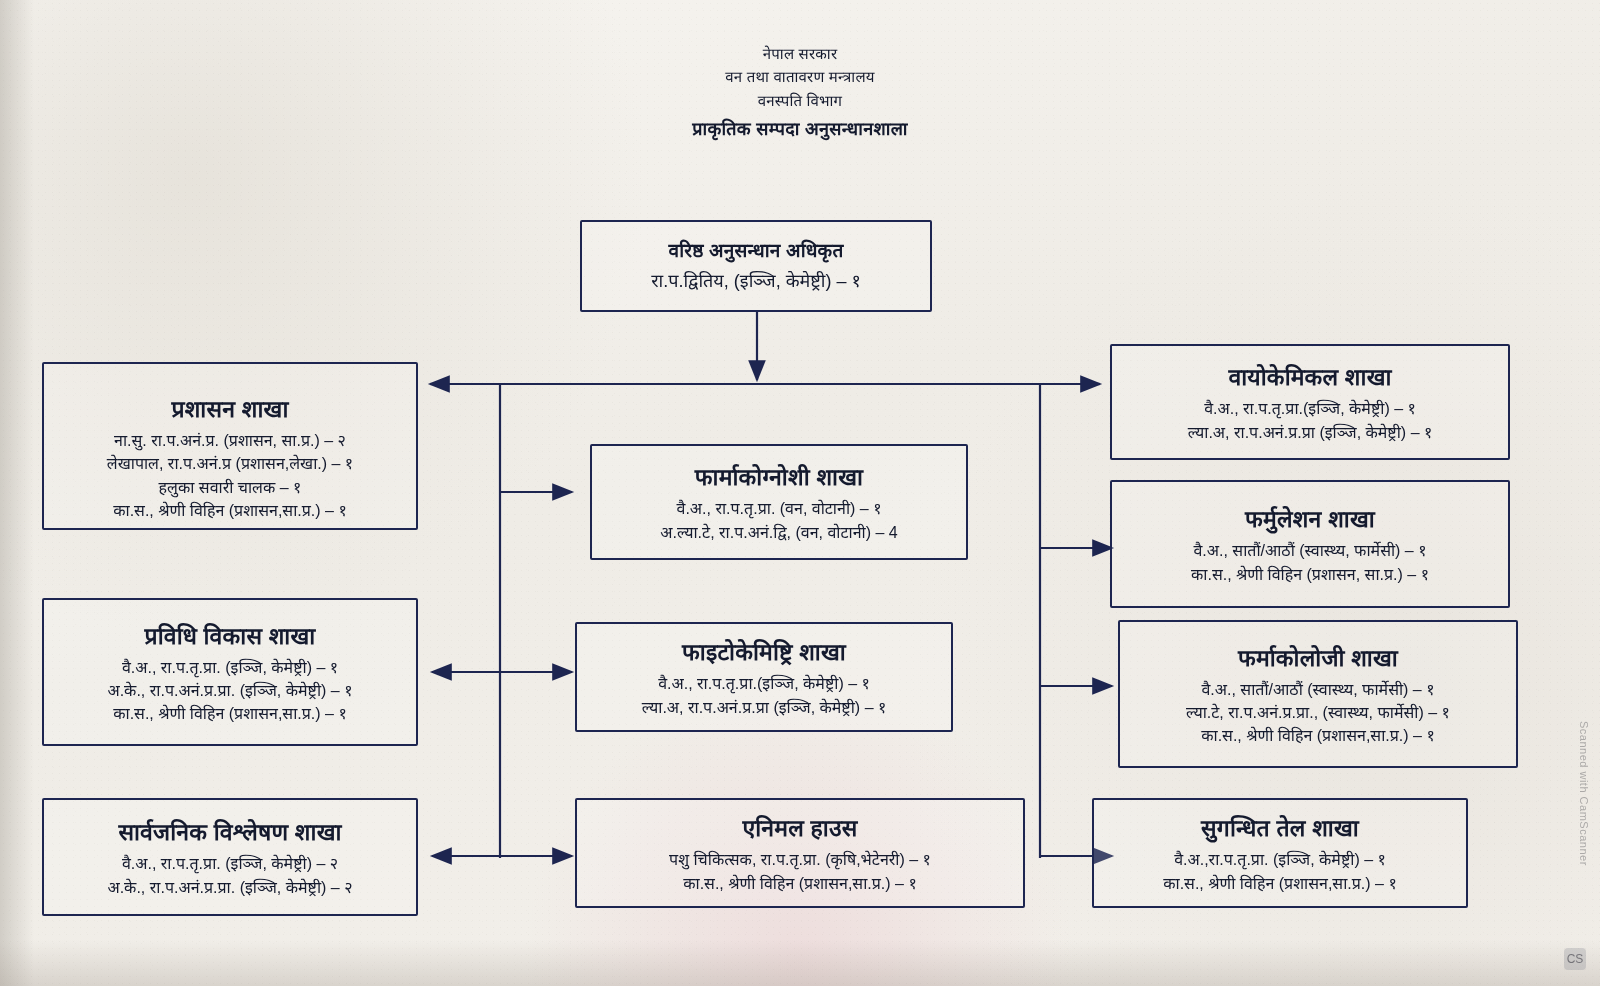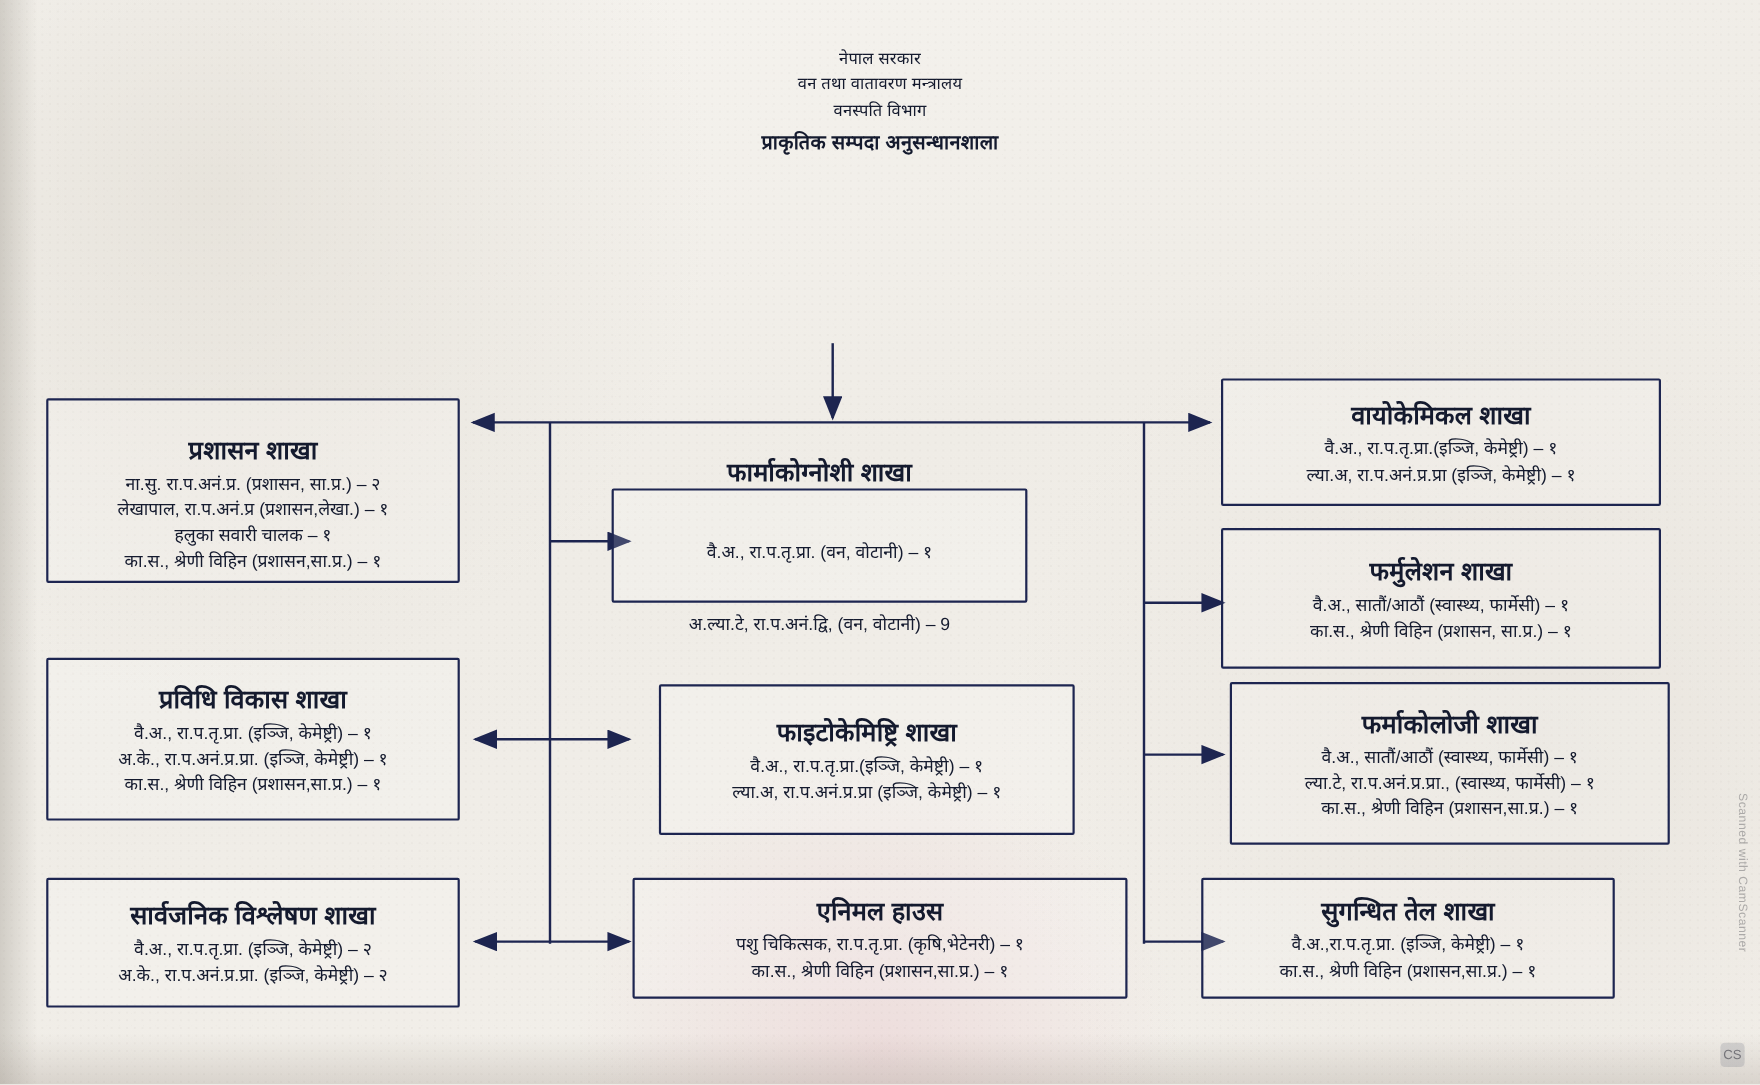--- a/index.html
+++ b/index.html
@@ -147,20 +147,24 @@
 
       <path d="M500,672 L432,672" marker-end="url(#ar)"></path>
       <path d="M500,856 L432,856" marker-end="url(#ar)"></path>
 
       <path d="M1040,548 L1112,548" marker-end="url(#ar)"></path>
       <path d="M1040,686 L1112,686" marker-end="url(#ar)"></path>
       <path d="M1040,856 L1112,856" marker-end="url(#ar)"></path>
     </g>
   </svg>
 
+  <div class="box top" style="left:580px; top:220px; width:352px; height:92px;">
+    <div class="title">वरिष्ठ अनुसन्धान अधिकृत</div>
+    <div class="ln">रा.प.द्वितिय, (इञ्जि, केमेष्ट्री) – १</div>
+  </div>
 
   <div class="box" style="left:42px; top:362px; width:376px; height:168px;justify-content:flex-end;">
     <div class="title">प्रशासन शाखा</div>
     <div class="ln">ना.सु. रा.प.अनं.प्र. (प्रशासन, सा.प्र.) – २</div>
     <div class="ln">लेखापाल, रा.प.अनं.प्र (प्रशासन,लेखा.) – १</div>
     <div class="ln">हलुका सवारी चालक – १</div>
     <div class="ln">का.स., श्रेणी विहिन (प्रशासन,सा.प्र.) – १</div>
   </div>
 
   <div class="box" style="left:42px; top:598px; width:376px; height:148px;">
@@ -169,27 +173,27 @@
     <div class="ln">अ.के., रा.प.अनं.प्र.प्रा. (इञ्जि, केमेष्ट्री) – १</div>
     <div class="ln">का.स., श्रेणी विहिन (प्रशासन,सा.प्र.) – १</div>
   </div>
 
   <div class="box" style="left:42px; top:798px; width:376px; height:118px;">
     <div class="title">सार्वजनिक विश्लेषण शाखा</div>
     <div class="ln">वै.अ., रा.प.तृ.प्रा. (इञ्जि, केमेष्ट्री) – २</div>
     <div class="ln">अ.के., रा.प.अनं.प्र.प्रा. (इञ्जि, केमेष्ट्री) – २</div>
   </div>
 
-  <div class="box" style="left:556px; top:444px; width:378px; height:104px;gap:42px;">
+  <div class="box" style="left:590px; top:444px; width:378px; height:116px;">
     <div class="title">फार्माकोग्नोशी शाखा</div>
     <div class="ln">वै.अ., रा.प.तृ.प्रा. (वन, वोटानी) – १</div>
-    <div class="ln">अ.ल्या.टे, रा.प.अनं.द्वि, (वन, वोटानी) – 9</div>
-  </div>
-
-  <div class="box" style="left:575px; top:622px; width:378px; height:137px;margin-left:24px;">
+    <div class="ln">अ.ल्या.टे, रा.प.अनं.द्वि, (वन, वोटानी) – 4</div>
+  </div>
+
+  <div class="box" style="left:575px; top:622px; width:378px; height:110px;">
     <div class="title">फाइटोकेमिष्ट्रि शाखा</div>
     <div class="ln">वै.अ., रा.प.तृ.प्रा.(इञ्जि, केमेष्ट्री) – १</div>
     <div class="ln">ल्या.अ, रा.प.अनं.प्र.प्रा (इञ्जि, केमेष्ट्री) – १</div>
   </div>
 
   <div class="box" style="left:575px; top:798px; width:450px; height:110px;">
     <div class="title">एनिमल हाउस</div>
     <div class="ln">पशु चिकित्सक, रा.प.तृ.प्रा. (कृषि,भेटेनरी) – १</div>
     <div class="ln">का.स., श्रेणी विहिन (प्रशासन,सा.प्र.) – १</div>
   </div>

